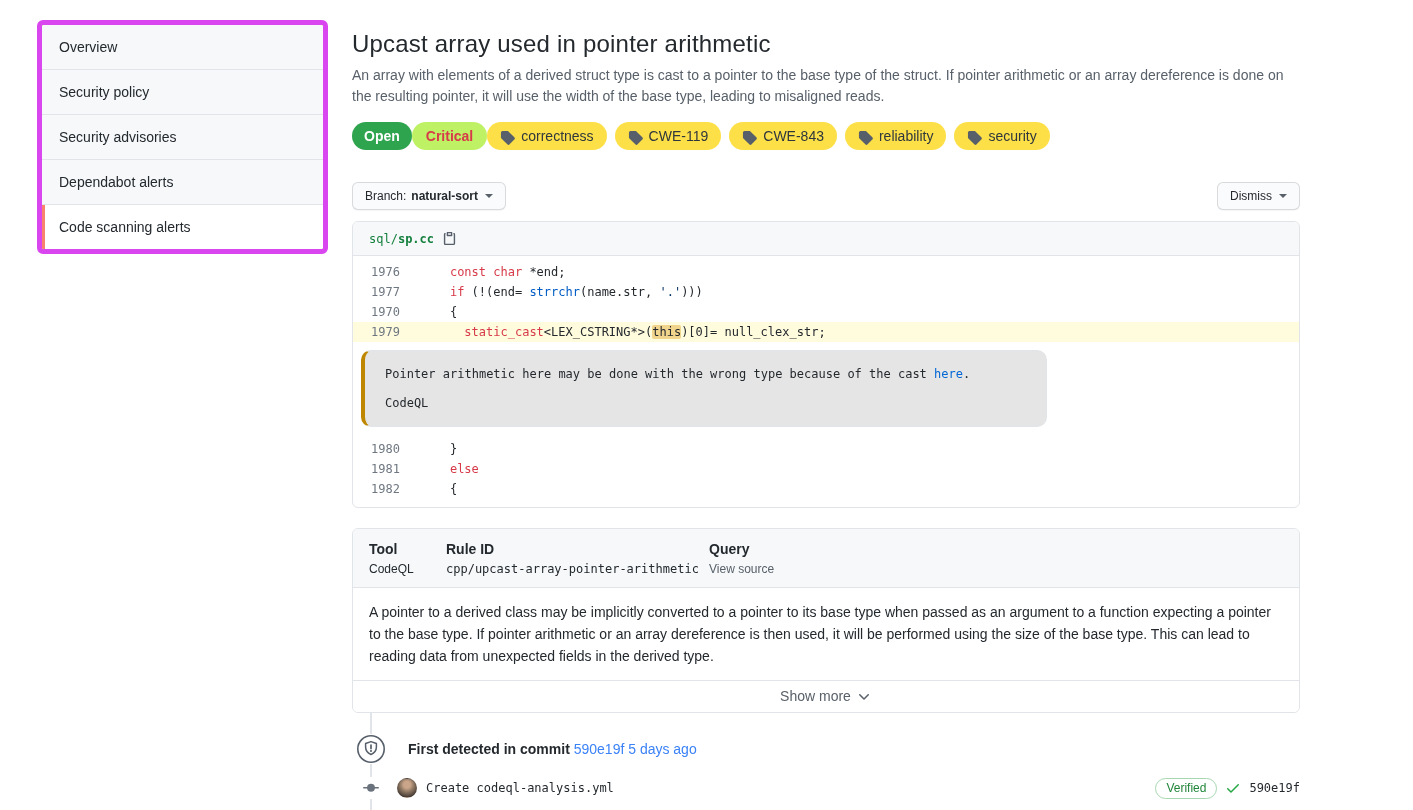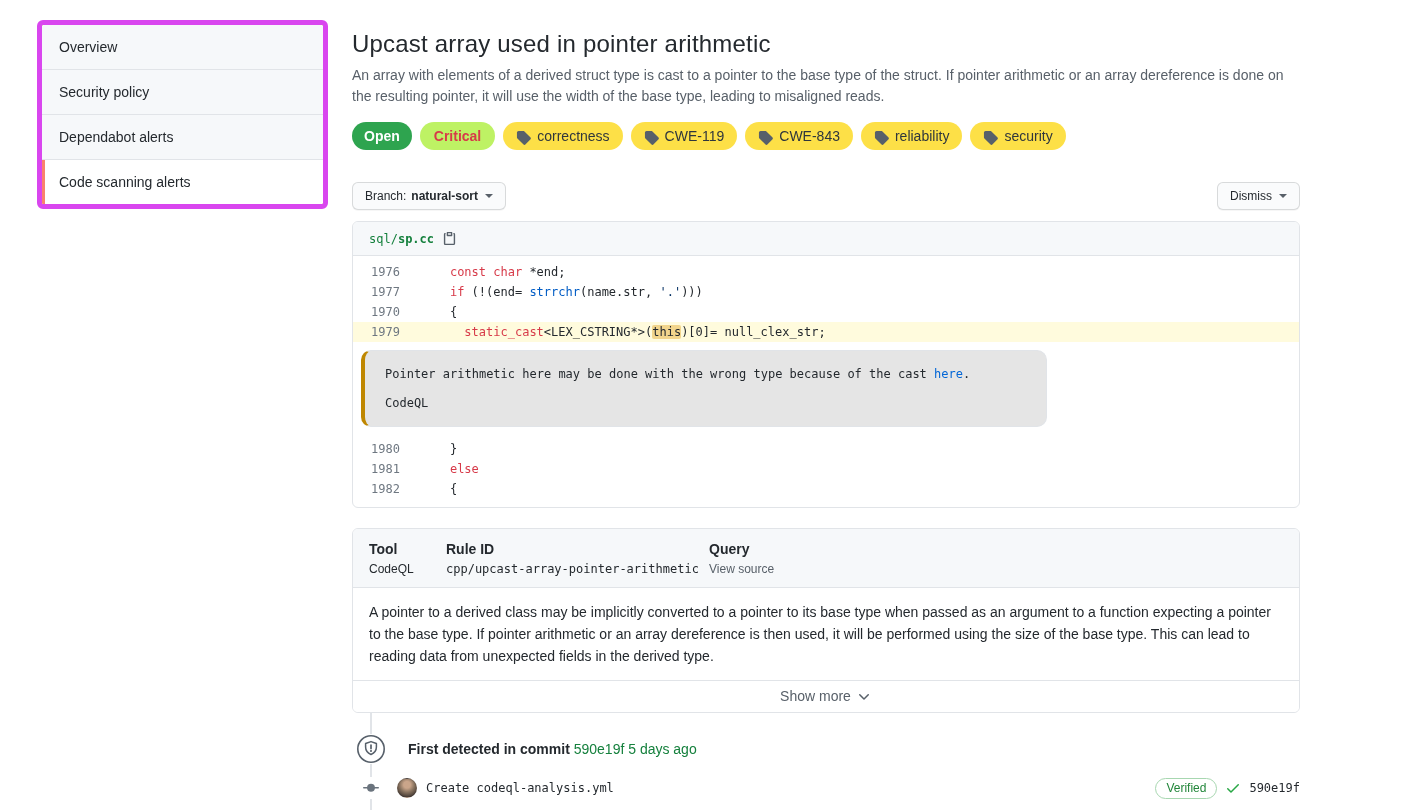--- a/index.html
+++ b/index.html
@@ -28,21 +28,21 @@
   .sb-item:last-child { border-bottom: none; }
   .sb-item.active {
     background: #fff; border-left: 3px solid #f9826c; padding-left: 14px;
   }
 
   
   .main { position: absolute; left: 352px; top: 20px; width: 948px; }
   h1.title { font-size: 24px; font-weight: 400; color: #24292e; margin-bottom: 7px; letter-spacing: .2px; margin-top: 10px; }
   .summary { font-size: 14px; color: #586069; line-height: 21px; margin-bottom: 15px; }
 
-  .badges { display: flex; align-items: center; gap: 8px; margin-bottom: 32px; }
+  .badges { display: flex; align-items: center; margin-bottom: 32px; }
   .badge-open {
     background: #2ea44f; color: #fff; font-weight: 600; font-size: 14px;
     padding: 5px 12px; border-radius: 2em; line-height: 18px;
   }
   .badge-critical {
     background: #bef264; color: #d73a49; font-weight: 600; font-size: 14px;
     padding: 5px 14px; border-radius: 2em; line-height: 18px;
   }
   .label-pill {
     background: #fde047; color: #2f363d; font-size: 14px;
@@ -111,21 +111,21 @@
     padding: 7px 0 8px 0; cursor: pointer; display: flex; align-items: center; justify-content: center; gap: 5px;
   }
 
   
   .timeline { position: relative; margin-top: 0; height: 140px; }
   .tl-line { position: absolute; left: 18px; top: 0; bottom: 0; width: 2px; background: #e1e4e8; }
   .tl-first { position: absolute; left: 0; top: 21px; display: flex; align-items: center; }
   .shield-badge { width: 30px; height: 30px; margin-left: 4px; background: #fff; border-radius: 50%; position: relative; z-index: 1; }
   .tl-first-text { margin-left: 22px; font-size: 14px; }
   .tl-first-text b { font-weight: 700; color: #24292e; }
-  .tl-first-text span { color: #15803d; }
+  .tl-first-text span { color: #3b82f6; }
   .tl-commit { position: absolute; left: 0; top: 64px; width: 100%; display: flex; align-items: center; }
   .commit-icon-wrap { background: #fff; padding: 3px 0; margin-left: 9px; position: relative; z-index: 1; display: flex; }
   .avatar {
     width: 20px; height: 20px; border-radius: 50%; margin-left: 16px; flex: 0 0 20px;
     background: radial-gradient(circle at 50% 32%, #caa58a 22%, #8a7460 48%, #4c4038 78%, #2f2a26 100%);
     border: 1px solid rgba(27,31,35,.1); cursor: pointer;
   }
   .commit-msg { font-family: "DejaVu Sans Mono", monospace; font-size: 12px; color: #24292e; margin-left: 9px; cursor: pointer; }
   .commit-right { margin-left: auto; display: flex; align-items: center; gap: 8px; }
   .verified-pill {
@@ -142,20 +142,21 @@
   }
 </style>
 </head>
 <body>
 
 <div class="page">
 
   <nav class="sidebar" id="sidebar">
       <a class="sb-item">Overview</a>
       <a class="sb-item">Security policy</a>
+      <a class="sb-item">Security advisories</a>
       <a class="sb-item">Dependabot alerts</a>
       <a class="sb-item active">Code scanning alerts</a>
     </nav>
 
   <main class="main">
 
     <h1 class="title">Upcast array used in pointer arithmetic</h1>
     <p class="summary">An array with elements of a derived struct type is cast to a pointer to the base type of the struct. If pointer arithmetic or an array dereference is done on the resulting pointer, it will use the width of the base type, leading to misaligned reads.</p>
 
     <div class="badges">

